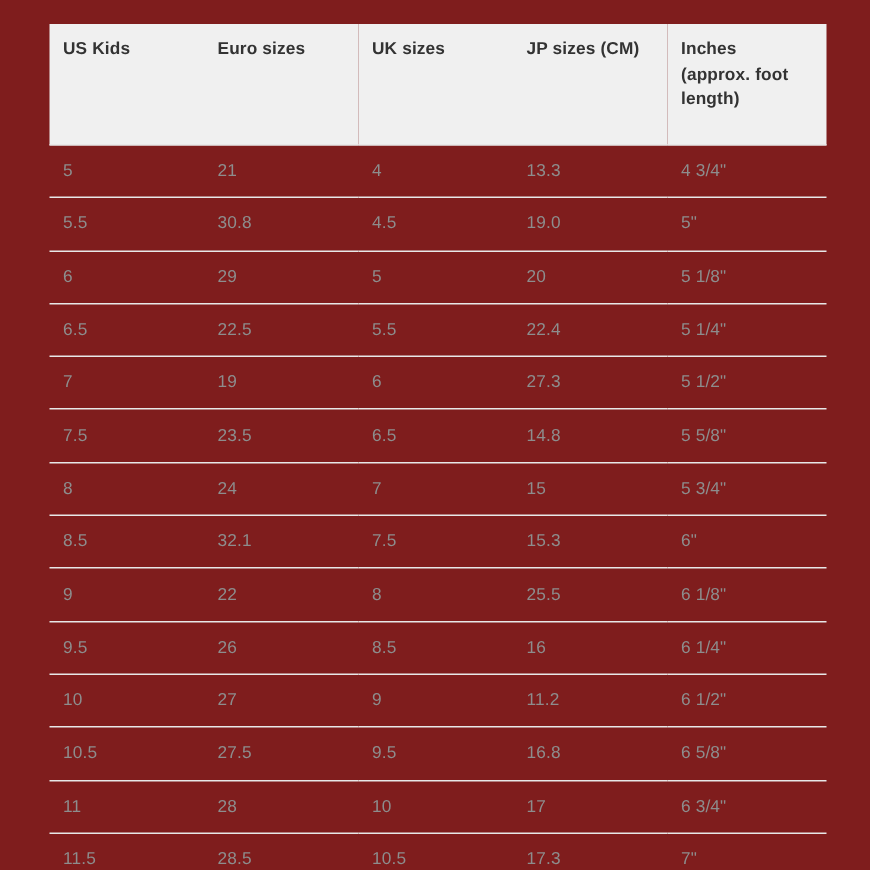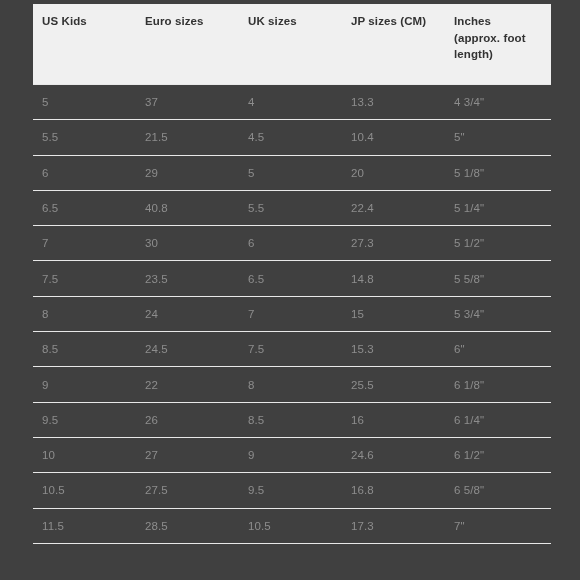--- a/index.html
+++ b/index.html
@@ -12,22 +12,22 @@
     height: 580px;
     background: #ffffff;
     font-family: "Liberation Sans", sans-serif;
     overflow: hidden;
   }
 
   #size-chart-wrapper {
     box-sizing: border-box;
     width: 580px;
     height: 580px;
-    padding: 4px 29px 0 33px;
-    background: #404040;
+    padding: 16px 29px 0 33px;
+    background: #7f1d1d;
   }
 
   table.size-table {
     width: 518px;
     border-collapse: collapse;
     table-layout: fixed;
   }
 
   table.size-table col.col-us     { width: 103px; }
   table.size-table col.col-euro   { width: 103px; }
@@ -92,70 +92,70 @@
         <th>UK sizes</th>
         <th>JP sizes (CM)</th>
         <th>Inches
 (approx. foot
 length)</th>
       </tr>
     </thead>
     <tbody id="table-body">
         <tr>
           <td>5</td>
-          <td>37</td>
+          <td>21</td>
           <td>4</td>
           <td>13.3</td>
           <td>4 3/4"</td>
         </tr>
         <tr>
           <td>5.5</td>
-          <td>21.5</td>
+          <td>30.8</td>
           <td>4.5</td>
-          <td>10.4</td>
+          <td>19.0</td>
           <td>5"</td>
         </tr>
         <tr>
           <td>6</td>
           <td>29</td>
           <td>5</td>
           <td>20</td>
           <td>5 1/8"</td>
         </tr>
         <tr>
           <td>6.5</td>
-          <td>40.8</td>
+          <td>22.5</td>
           <td>5.5</td>
           <td>22.4</td>
           <td>5 1/4"</td>
         </tr>
         <tr>
           <td>7</td>
-          <td>30</td>
+          <td>19</td>
           <td>6</td>
           <td>27.3</td>
           <td>5 1/2"</td>
         </tr>
         <tr>
           <td>7.5</td>
           <td>23.5</td>
           <td>6.5</td>
           <td>14.8</td>
           <td>5 5/8"</td>
         </tr>
         <tr>
           <td>8</td>
           <td>24</td>
           <td>7</td>
           <td>15</td>
           <td>5 3/4"</td>
         </tr>
         <tr>
           <td>8.5</td>
-          <td>24.5</td>
+          <td>32.1</td>
           <td>7.5</td>
           <td>15.3</td>
           <td>6"</td>
         </tr>
         <tr>
           <td>9</td>
           <td>22</td>
           <td>8</td>
           <td>25.5</td>
           <td>6 1/8"</td>
@@ -164,31 +164,38 @@
           <td>9.5</td>
           <td>26</td>
           <td>8.5</td>
           <td>16</td>
           <td>6 1/4"</td>
         </tr>
         <tr>
           <td>10</td>
           <td>27</td>
           <td>9</td>
-          <td>24.6</td>
+          <td>11.2</td>
           <td>6 1/2"</td>
         </tr>
         <tr>
           <td>10.5</td>
           <td>27.5</td>
           <td>9.5</td>
           <td>16.8</td>
           <td>6 5/8"</td>
         </tr>
         <tr>
+          <td>11</td>
+          <td>28</td>
+          <td>10</td>
+          <td>17</td>
+          <td>6 3/4"</td>
+        </tr>
+        <tr>
           <td>11.5</td>
           <td>28.5</td>
           <td>10.5</td>
           <td>17.3</td>
           <td>7"</td>
         </tr>
       </tbody>
   </table>
 </div>
 

